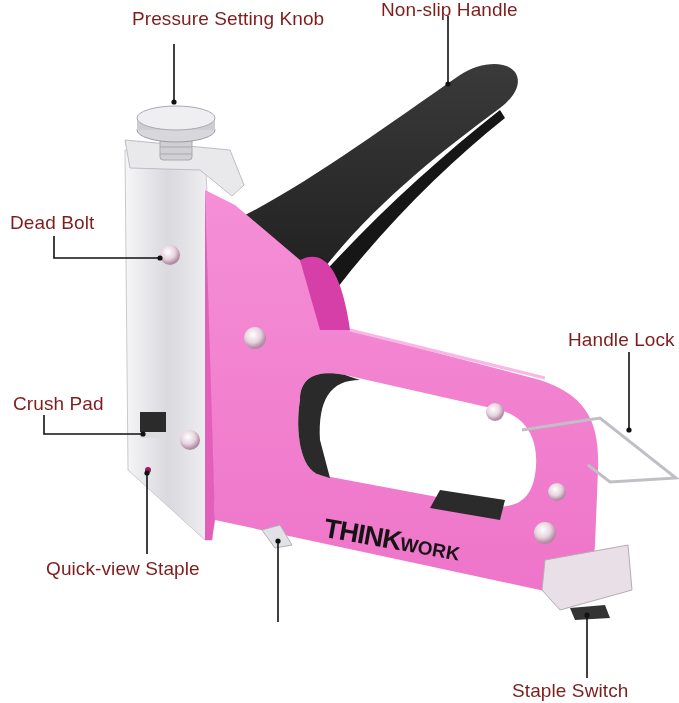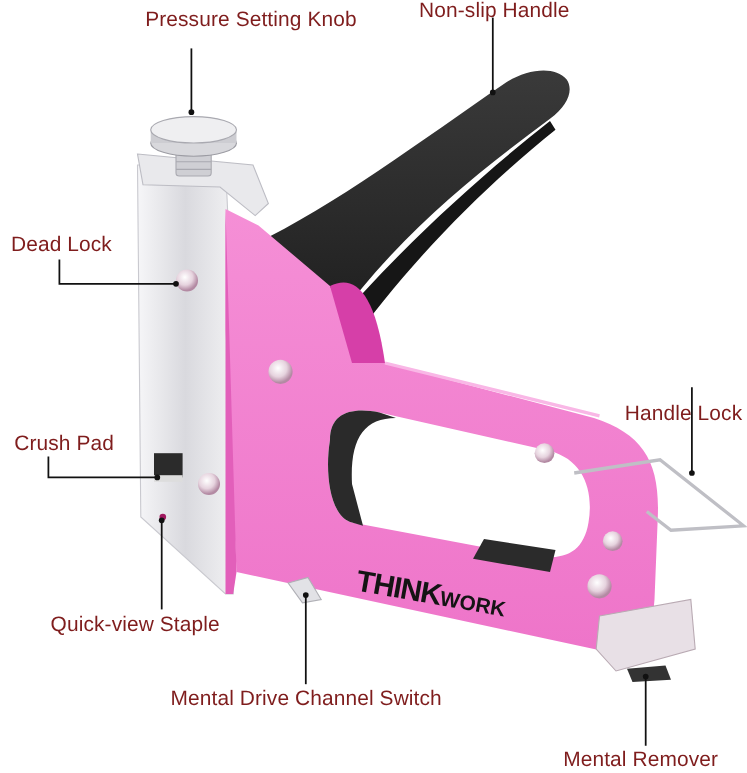--- a/index.html
+++ b/index.html
@@ -108,19 +108,18 @@
       <circle cx="147" cy="473" r="2.6"></circle>
       <circle cx="278" cy="541" r="2.6"></circle>
       <circle cx="587" cy="615" r="2.6"></circle>
     </g>
   </svg>
 
   <div class="brand"><span class="b1">THINK</span><span class="b2">WORK</span></div>
 
   <div class="label" style="left:88px;top:9px;margin-left:44px;">Pressure Setting Knob</div>
   <div class="label" style="left:381px;top:0px;">Non-slip Handle</div>
-  <div class="label" style="left:10px;top:213px;">Dead Lock</div>
-  <div class="label" style="left:568px;top:330px;margin-top:37px;">Handle Lock</div>
+  <div class="label" style="left:10px;top:213px;">Dead Bolt</div>
+  <div class="label" style="left:568px;top:330px;">Handle Lock</div>
   <div class="label" style="left:13px;top:394px;">Crush Pad</div>
   <div class="label" style="left:46px;top:559px;">Quick-view Staple</div>
-  <div class="label" style="left:155px;top:626px;">Mental Drive Channel Switch</div>
-  <div class="label" style="left:512px;top:681px;">Mental Remover</div>
+  <div class="label" style="left:512px;top:681px;">Staple Switch</div>
 </div>
 
 </body></html>

